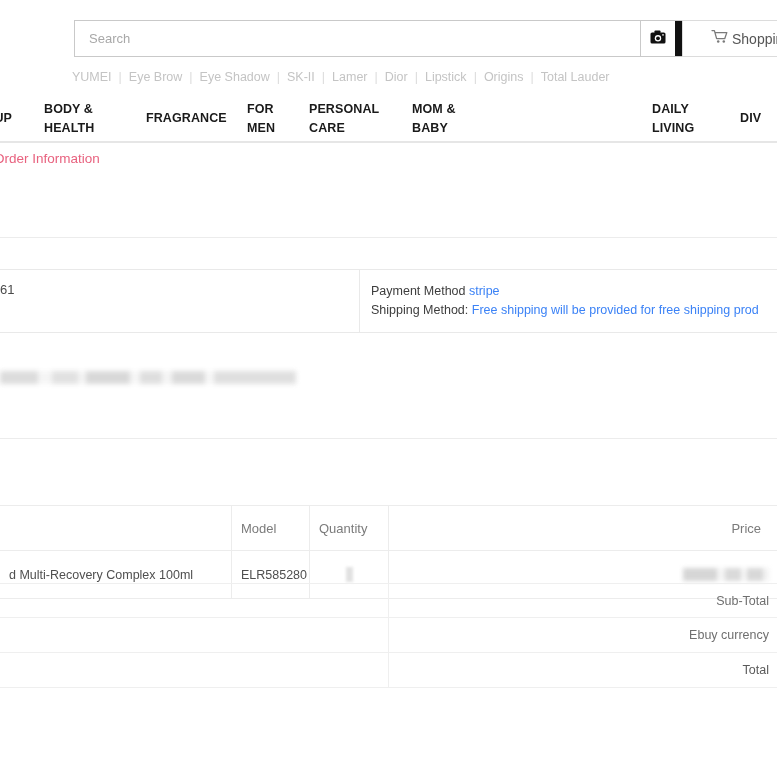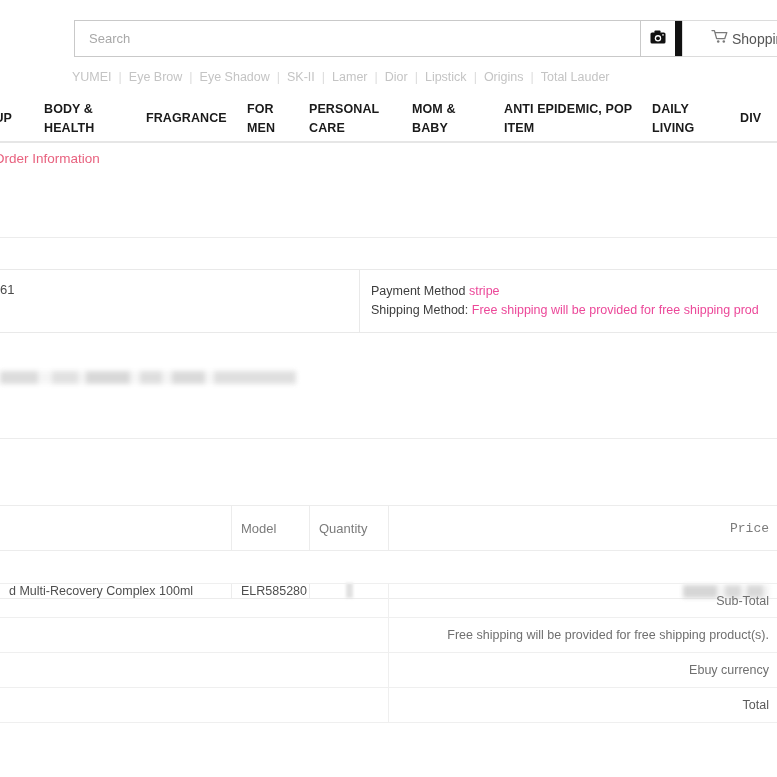--- a/index.html
+++ b/index.html
@@ -151,52 +151,52 @@
   .ot-cell-right {
     flex: 1;
     padding: 12px 0 12px 11px;
     font-size: 12.5px;
     color: #4a4a4a;
     line-height: 1.5;
     white-space: nowrap;
     overflow: hidden;
   }
   .lbl-strong { color: #3d3d3d; }
-  .lbl-light { color: #ec4899; }
+  .lbl-light { color: #3b82f6; }
 
   
   .addr-block { position: absolute; left: 0; top: 228px; width: 777px; }
   .blur-bar {
     height: 13px;
     border-radius: 1px;
     background: linear-gradient(90deg,
       #d6d6d6 0 38px, #f4f4f4 38px 52px,
       #dcdcdc 52px 78px, #f2f2f2 78px 86px,
       #d2d2d2 86px 130px, #f5f5f5 130px 140px,
       #d9d9d9 140px 162px, #f3f3f3 162px 172px,
       #d4d4d4 172px 205px, #f6f6f6 205px 214px,
       #dadada 214px 296px, transparent 296px);
     filter: blur(2.4px);
     opacity: .85;
   }
 
   
   .prod-table { position: absolute; left: 0; top: 362px; width: 777px; }
   .pt-head { display: flex; border-top: 1px solid #ececec; border-bottom: 1px solid #ececec; height: 46px; }
-  .pt-body { display: flex; border-bottom: 1px solid #ececec; min-height: 48px; align-items: flex-end; }
+  .pt-body { display: flex; border-bottom: 1px solid #ececec; min-height: 48px; }
   .pt-c-name { width: 232px; border-right: 1px solid #ececec; }
   .pt-c-model { width: 78px; border-right: 1px solid #ececec; }
   .pt-c-qty { width: 79px; border-right: 1px solid #ececec; }
   .pt-c-price { flex: 1; }
   .pt-head > div {
     display: flex; align-items: center;
     font-size: 13px; color: #7b7b7b;
     padding: 0 9px;
   }
-  .pt-head .pt-c-price { justify-content: flex-end; padding-right: 8px; font-family: Liberation Mono, monospace; }
+  .pt-head .pt-c-price { justify-content: flex-end; padding-right: 16px; }
   .pt-body > div {
     display: flex; align-items: center;
     font-size: 12.5px; color: #4f4f4f;
     padding: 0 9px;
   }
   .pt-body .pt-c-price { justify-content: flex-end; padding-right: 8px; }
   .pt-body .pt-c-qty { justify-content: center; }
   .qty-blur {
     width: 7px; height: 15px;
     background: #d8d8d8;
@@ -298,22 +298,20 @@
     <div class="nav-item" style="left:-14px;width:46px">EUP</div>
     <div class="nav-item" style="left:44px;width:92px">BODY &amp;
 HEALTH</div>
     <div class="nav-item" style="left:146px;width:86px">FRAGRANCE</div>
     <div class="nav-item" style="left:247px;width:44px">FOR
 MEN</div>
     <div class="nav-item" style="left:309px;width:82px">PERSONAL
 CARE</div>
     <div class="nav-item" style="left:412px;width:62px">MOM &amp;
 BABY</div>
-    <div class="nav-item" style="left:504px;width:144px">ANTI EPIDEMIC, POP
-ITEM</div>
     <div class="nav-item" style="left:652px;width:58px">DAILY
 LIVING</div>
     <div class="nav-item" style="left:740px;width:37px">DIV</div>
   </div>
 
   <div class="content">
 
     <div class="order-info-link">Order Information</div>
 
     <div class="hr" style="top:94px"></div>
@@ -359,24 +357,20 @@
       </div>
     </div>
 
     <div class="totals">
       <div class="tot-row">
         <div class="tot-left"></div>
         <div class="tot-right">Sub-Total</div>
       </div>
       <div class="tot-row">
         <div class="tot-left"></div>
-        <div class="tot-right">Free shipping will be provided for free shipping product(s).</div>
-      </div>
-      <div class="tot-row">
-        <div class="tot-left"></div>
         <div class="tot-right">Ebuy currency</div>
       </div>
       <div class="tot-row">
         <div class="tot-left"></div>
         <div class="tot-right bold">Total</div>
       </div>
     </div>
 
   </div>
 </div>

